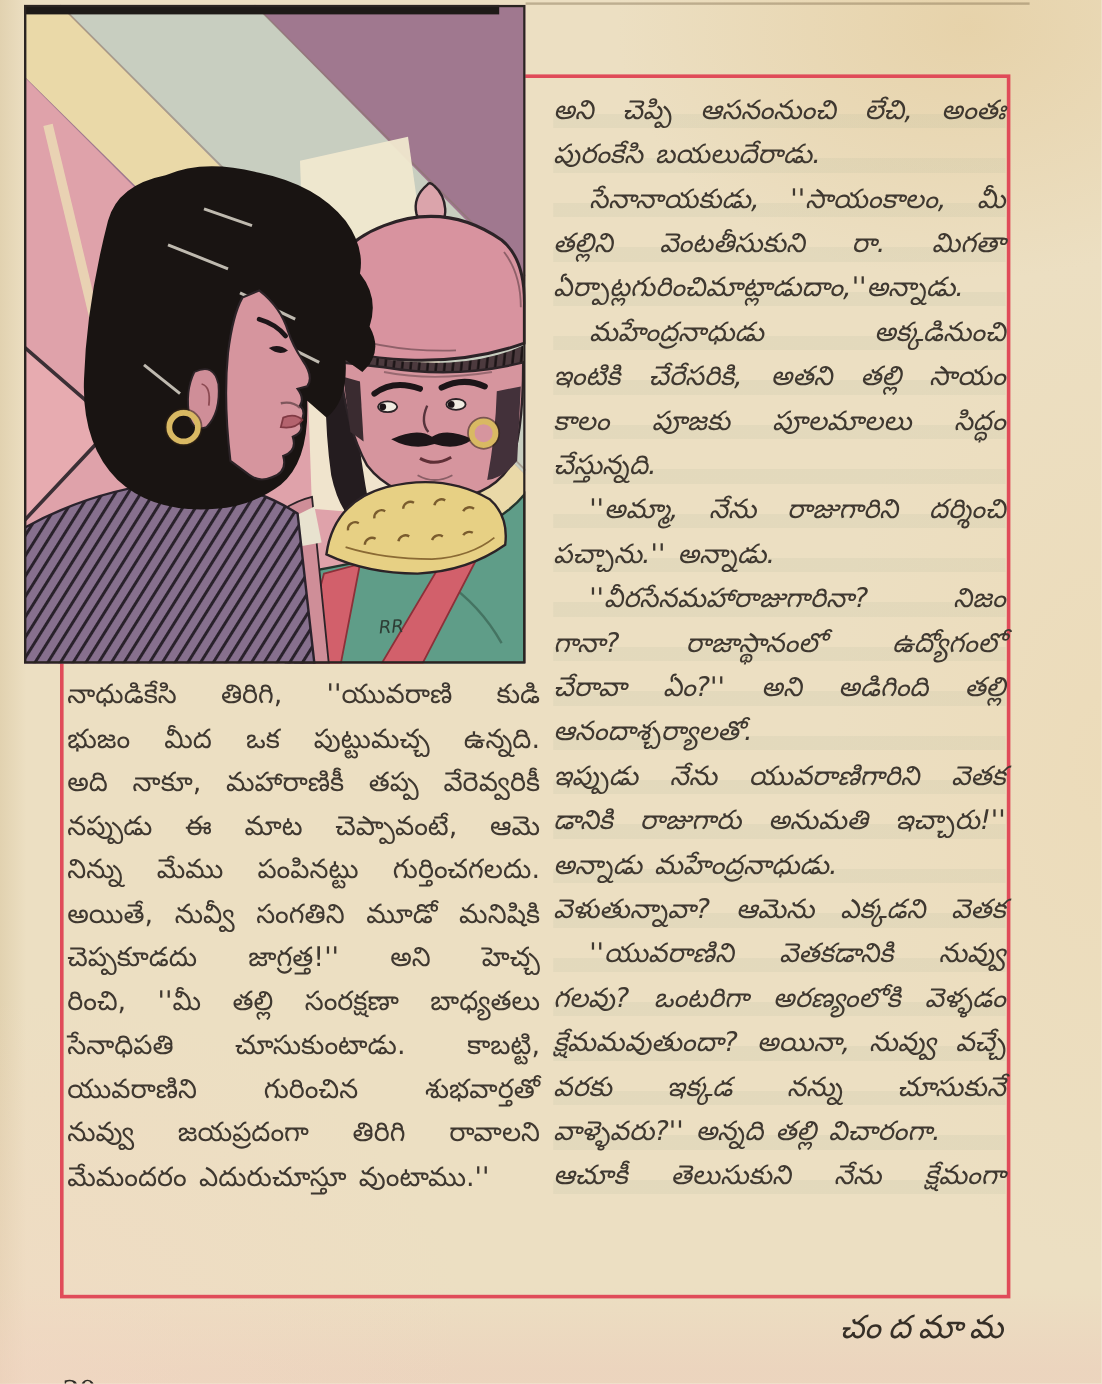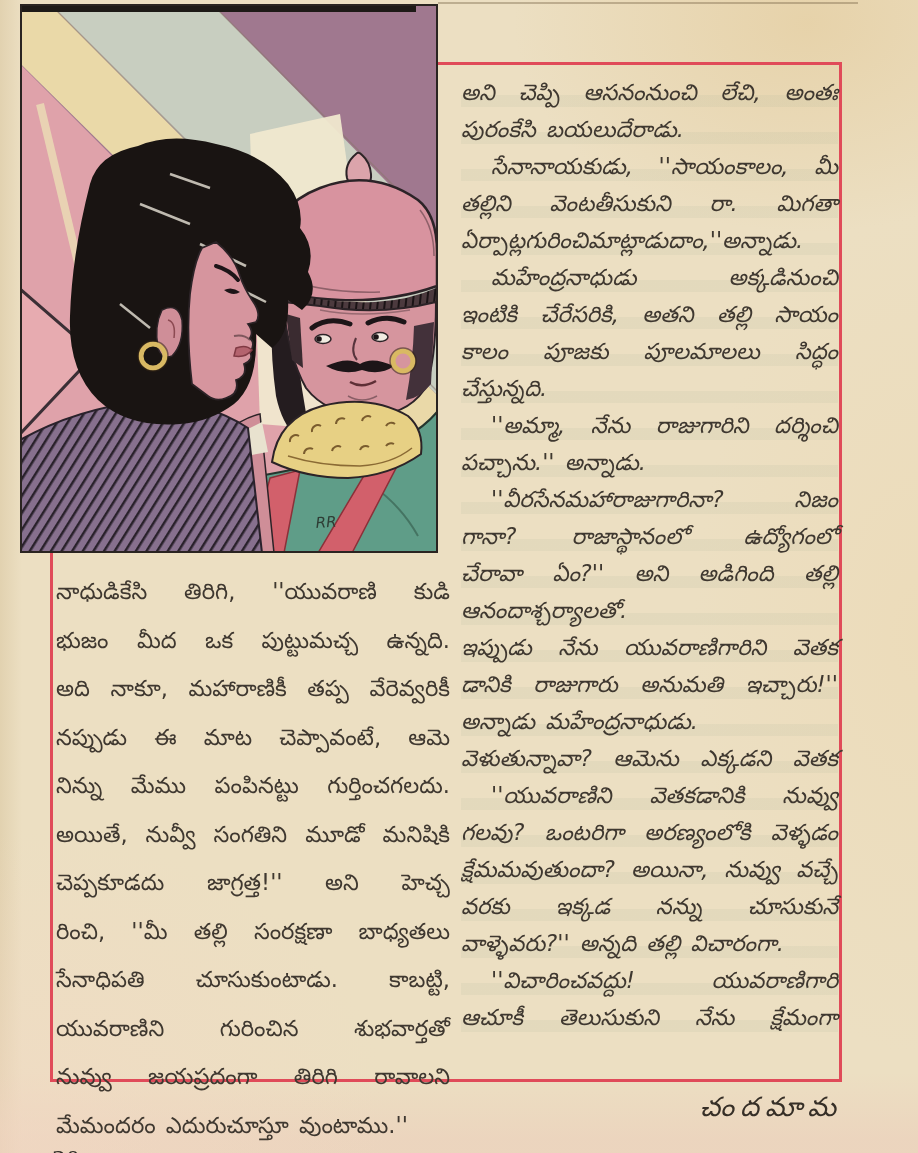--- a/index.html
+++ b/index.html
@@ -22,21 +22,21 @@
   .illustration{position:absolute;left:20px;top:4px;width:418px;height:549px;}
   .illustration svg{display:block;}
   .col{position:absolute;color:#3f3830;word-spacing:3px;}
   .right-col{left:461px;top:74px;width:377px;font-size:22.5px;}
   .right-col::before{
     content:"";position:absolute;inset:0;pointer-events:none;
     background:repeating-linear-gradient(180deg, transparent 0 21px, rgba(148,165,138,.10) 21px 33px, transparent 33px 37px);
   }
   .left-col{left:56px;top:561px;width:394px;font-size:22.5px;}
   .right-col .line{height:37px;line-height:37px;font-style:italic;}
-  .left-col .line{height:36.5px;line-height:36.5px;margin-top:12px;}
+  .left-col .line{height:36.5px;line-height:36.5px;}
   .line{position:relative;white-space:nowrap;text-align:justify;text-align-last:justify;overflow:visible;}
   .line.end{text-align-last:left;}
   .line.indent{text-indent:30px;}
   .page-number{
     position:absolute;left:52px;top:1144px;font-size:28px;color:#2e2a25;
     font-family:"Liberation Serif","DejaVu Serif",serif;
     text-align:center;
   }
   .magazine-title{
     position:absolute;right:76px;top:1091px;font-size:27px;color:#362f27;
@@ -70,21 +70,20 @@
     <div class="line end">ఆనందాశ్చర్యాలతో.</div>
     <div class="line">ఇప్పుడు నేను యువరాణిగారిని వెతక</div>
     <div class="line">డానికి రాజుగారు అనుమతి ఇచ్చారు!''</div>
     <div class="line end">అన్నాడు మహేంద్రనాధుడు.</div>
     <div class="line">వెళుతున్నావా? ఆమెను ఎక్కడని వెతక</div>
     <div class="line indent">''యువరాణిని వెతకడానికి నువ్వు</div>
     <div class="line">గలవు? ఒంటరిగా అరణ్యంలోకి వెళ్ళడం</div>
     <div class="line">క్షేమమవుతుందా? అయినా, నువ్వు వచ్చే</div>
     <div class="line">వరకు ఇక్కడ నన్ను చూసుకునే</div>
     <div class="line end">వాళ్ళెవరు?'' అన్నది తల్లి విచారంగా.</div>
-    <div class="line indent">''విచారించవద్దు! యువరాణిగారి</div>
     <div class="line">ఆచూకీ తెలుసుకుని నేను క్షేమంగా</div>
   </div>
 
   <div class="col left-col">
     <div class="line">నాధుడికేసి తిరిగి, ''యువరాణి కుడి</div>
     <div class="line">భుజం మీద ఒక పుట్టుమచ్చ ఉన్నది.</div>
     <div class="line">అది నాకూ, మహారాణికీ తప్ప వేరెవ్వరికీ</div>
     <div class="line">నప్పుడు ఈ మాట చెప్పావంటే, ఆమె</div>
     <div class="line">నిన్ను మేము పంపినట్టు గుర్తించగలదు.</div>
     <div class="line">అయితే, నువ్వీ సంగతిని మూడో మనిషికి</div>

